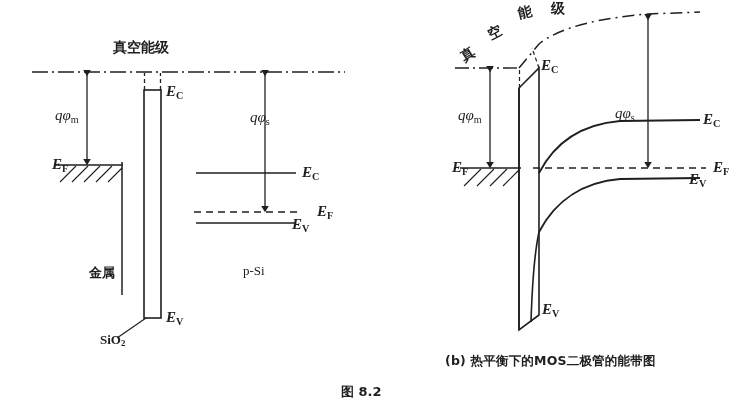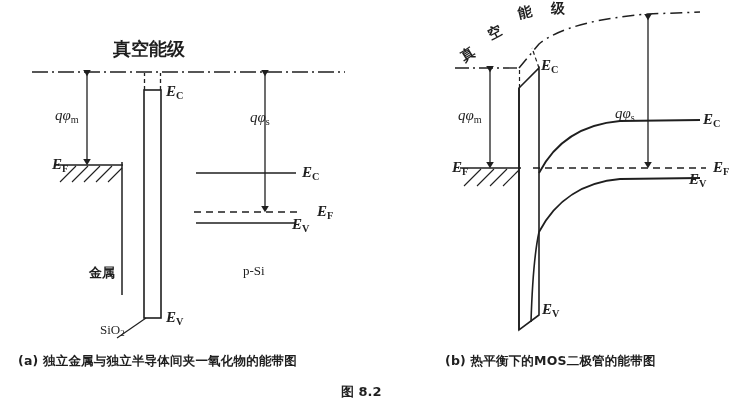--- a/index.html
+++ b/index.html
@@ -150,39 +150,39 @@
       <path d="M539,232 C556,199 585,182 620,179 L700,178" fill="none" stroke="#1f1f1f" stroke-width="1.8"></path>
 
       <path d="M539,232 C534,255 532,290 531,322" fill="none" stroke="#1f1f1f" stroke-width="1.6"></path>
 
       <line x1="490" y1="70" x2="490" y2="166" stroke="#1f1f1f" stroke-width="1.3" marker-start="url(#ah)" marker-end="url(#ah)"></line>
 
       <line x1="648" y1="18" x2="648" y2="166" stroke="#1f1f1f" stroke-width="1.3" marker-start="url(#ah)" marker-end="url(#ah)"></line>
     </g>
   </svg>
 
-  <div class="lbl cn" style="left:113px; top:40px; font-size:18px;">真空能级</div>
+  <div class="lbl cn" style="left:113px; top:40px; font-size:14px;">真空能级</div>
 
   <div class="lbl phi-lbl" style="left:55px; top:108px;">
     <span class="ital">qφ</span><span class="sub">m</span>
   </div>
 
   <div class="lbl energy-lbl" style="left:52px; top:157px;">
     <span class="ital">E</span><span class="sub">F</span>
   </div>
 
   <div class="lbl energy-lbl" style="left:166px; top:84px;">
     <span class="ital">E</span><span class="sub">C</span>
   </div>
 
   <div class="lbl energy-lbl" style="left:166px; top:310px;">
     <span class="ital">E</span><span class="sub">V</span>
   </div>
 
-  <div class="lbl matl-lbl" style="left:86px; top:323px; font-size:13px;">
+  <div class="lbl matl-lbl" style="left:86px; top:333px; font-size:13px;font-weight:bold;">
     <span>SiO</span><span class="sub">2</span>
   </div>
 
   <div class="lbl cn matl-lbl" style="left:75px; top:266px;">金属</div>
 
   <div class="lbl matl-lbl" style="left:229px; top:264px;">p-Si</div>
 
   <div class="lbl phi-lbl" style="left:250px; top:110px;">
     <span class="ital">qφ</span><span class="sub">s</span>
   </div>
@@ -192,21 +192,20 @@
   </div>
 
   <div class="lbl energy-lbl" style="left:317px; top:204px;">
     <span class="ital">E</span><span class="sub">F</span>
   </div>
 
   <div class="lbl energy-lbl" style="left:292px; top:217px;">
     <span class="ital">E</span><span class="sub">V</span>
   </div>
 
-  <div class="lbl cap" style="left:18px; top:355px;">(a)  独立金属与独立半导体间夹一氧化物的能带图</div>
 
   <div class="vac-char" style="left:461px; top:46px; transform:rotate(-32deg);">真</div>
   <div class="vac-char" style="left:488px; top:24px; transform:rotate(-28deg);">空</div>
   <div class="vac-char" style="left:518px; top:4px; transform:rotate(-14deg);">能</div>
   <div class="vac-char" style="left:551px; top:0px;">级</div>
 
   <div class="lbl phi-lbl" style="left:458px; top:108px;">
     <span class="ital">qφ</span><span class="sub">m</span>
   </div>
 

